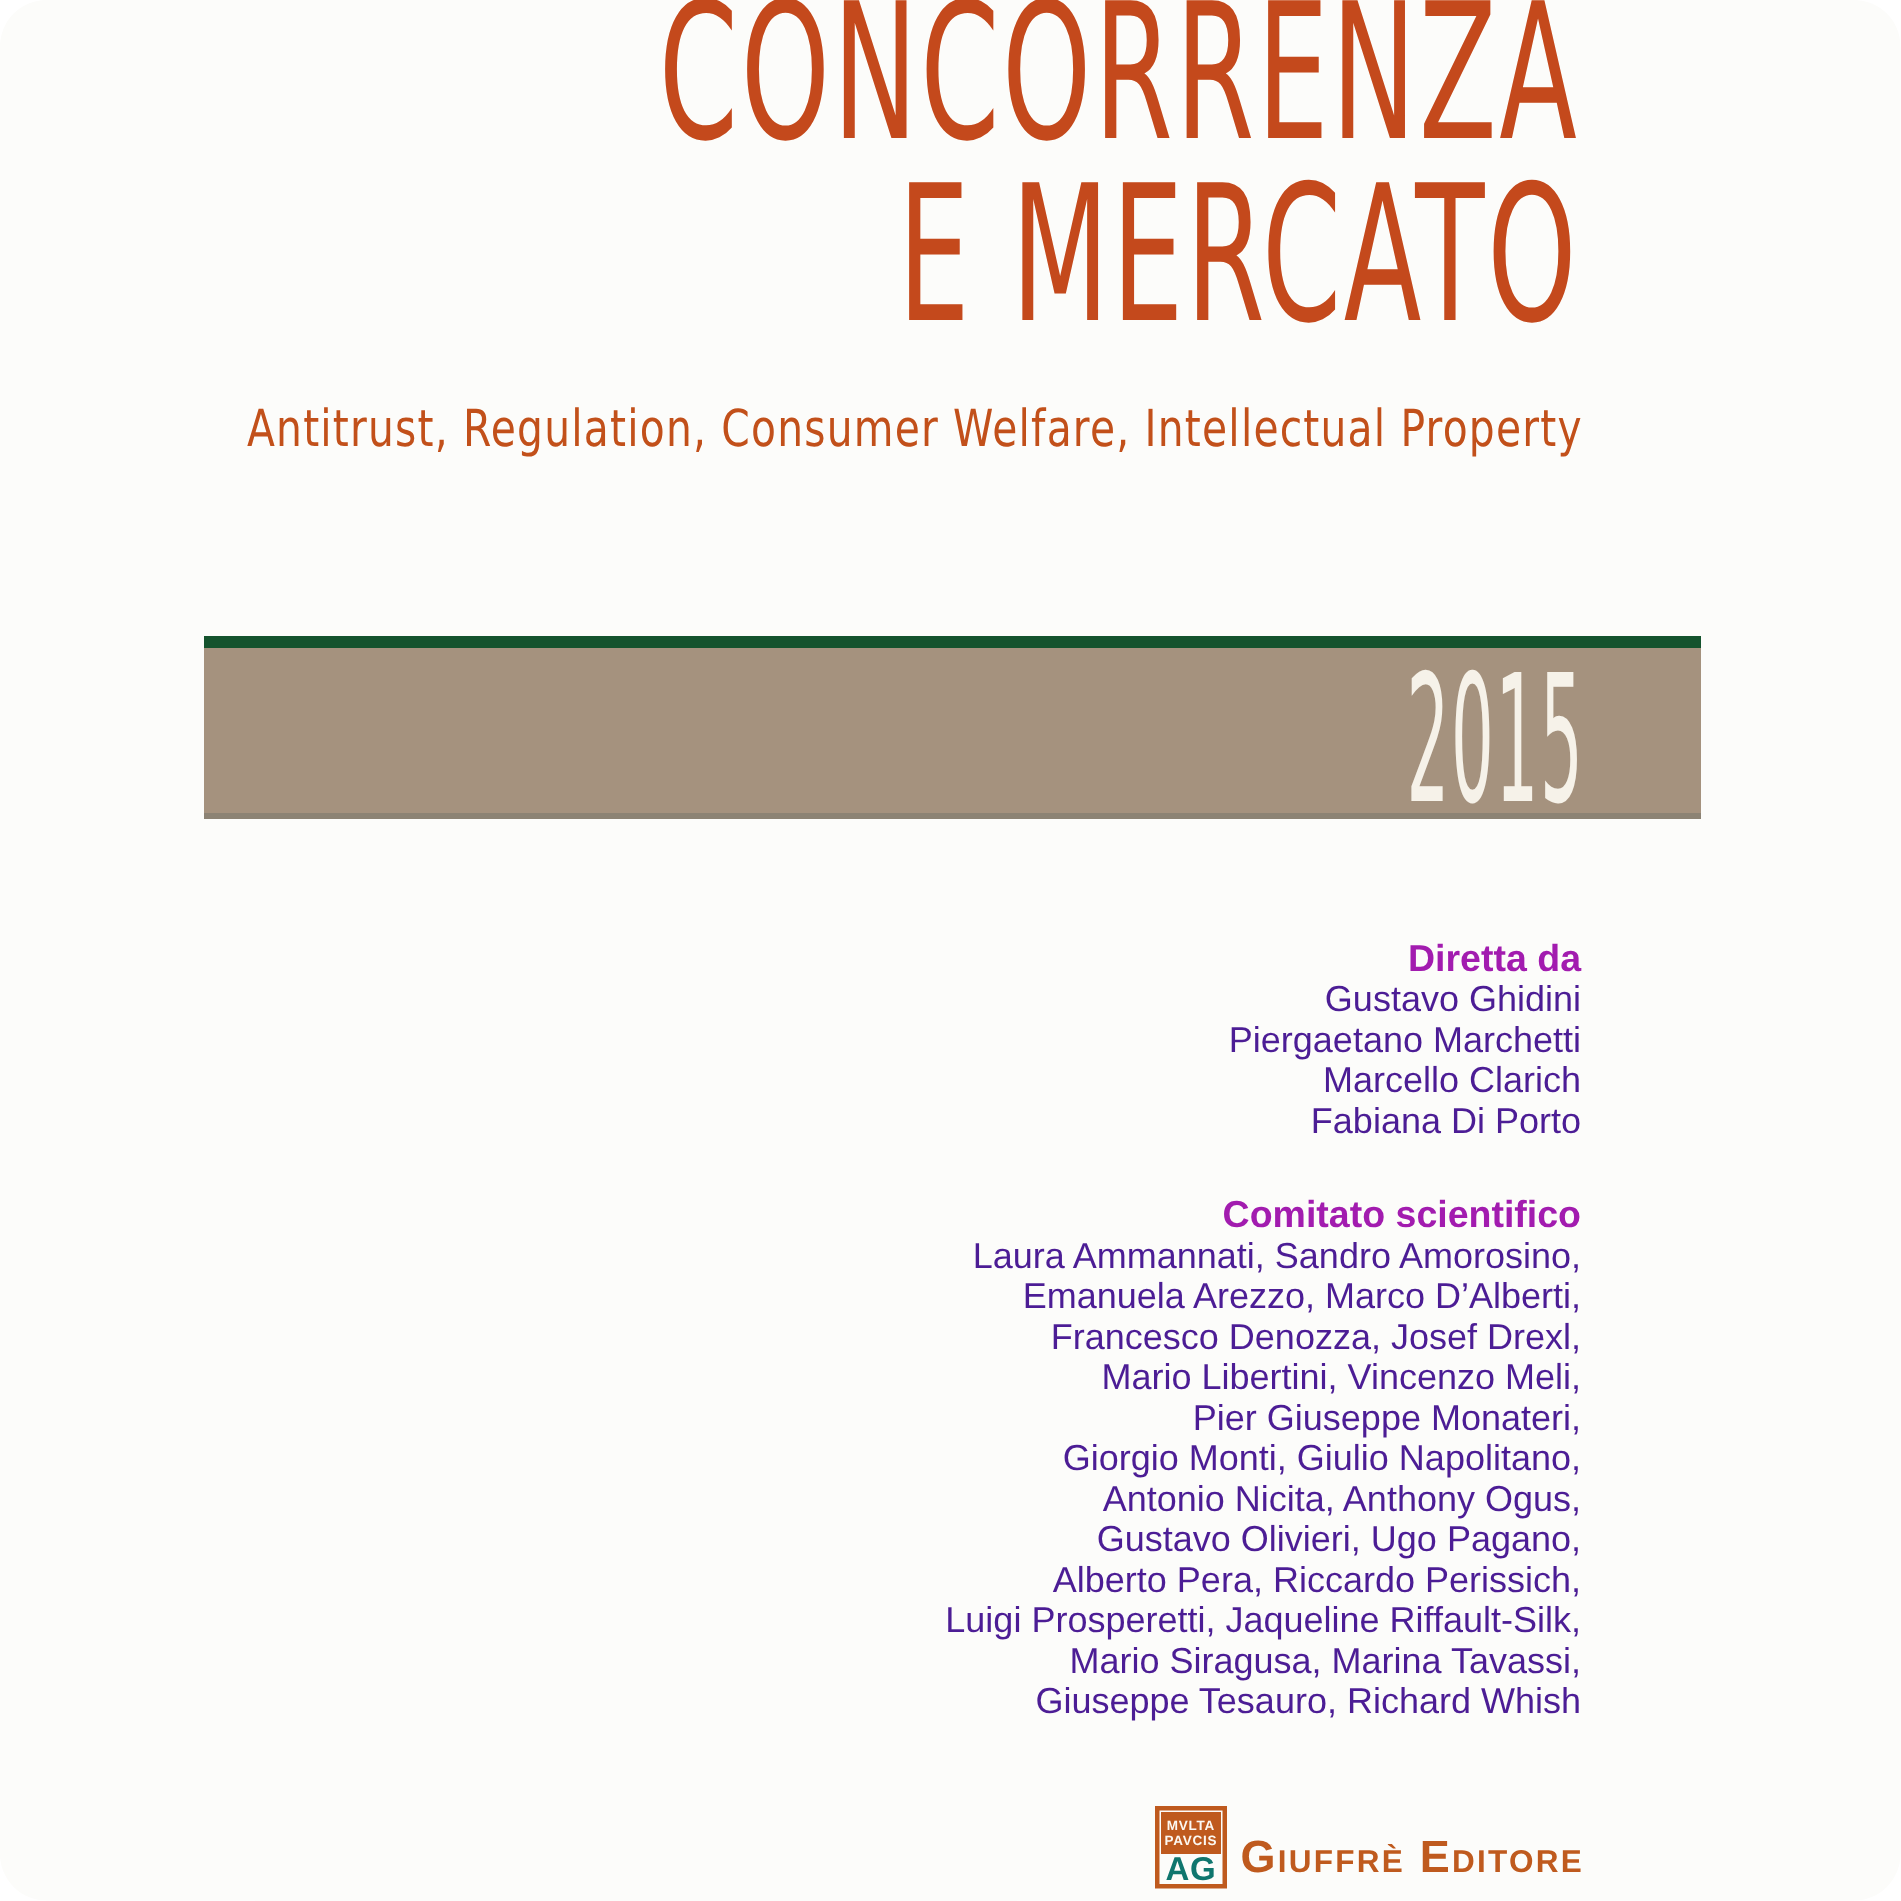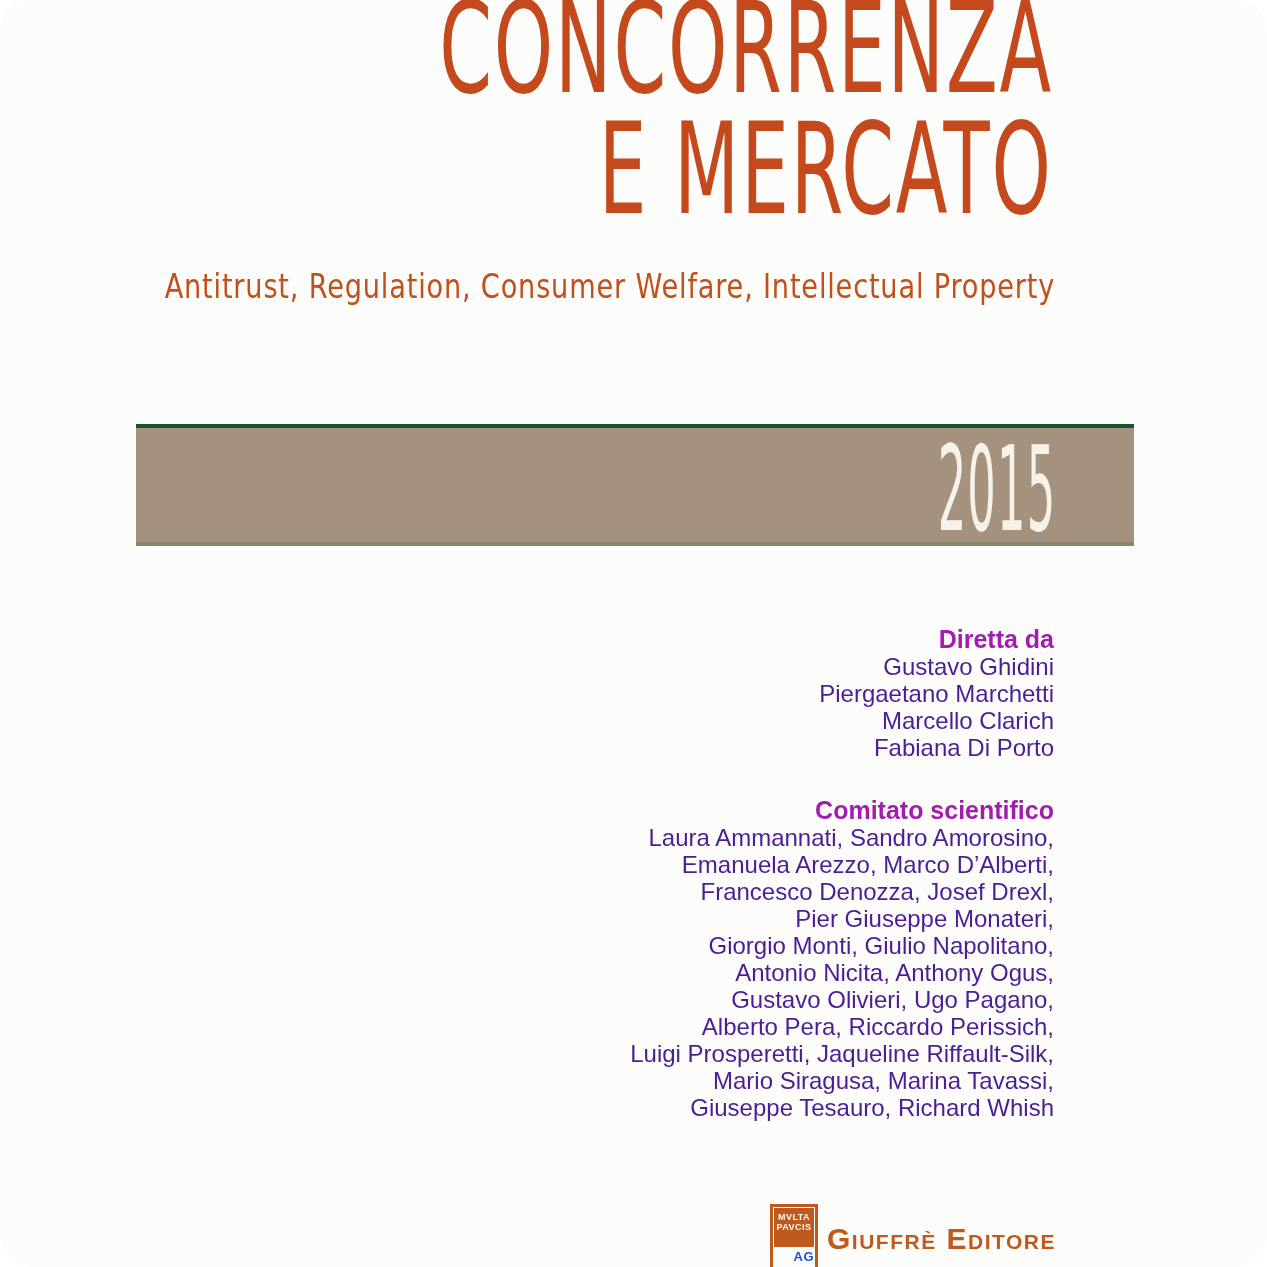--- a/index.html
+++ b/index.html
@@ -41,21 +41,21 @@
     transform-origin: 100% 50%;
   }
   .year-band {
     position: absolute;
     left: 136px;
     top: 424px;
     width: 998px;
     height: 122px;
     box-sizing: border-box;
     background: #A5927E;
-    border-top: 4px solid #14532d;
+    border-top: 8px solid #14532d;
     border-bottom: 4px solid #8C8374;
   }
   .year {
     position: absolute;
     right: 78px;
     top: 4px;
     height: 114px;
     line-height: 114px;
     color: #F6F2E9;
     font-family: "DejaVu Sans", sans-serif;
@@ -93,29 +93,29 @@
     background: #FCFCFA;
     padding: 1px;
   }
   .emblem-top {
     background: #BF5A1E;
     color: #FCF8F2;
     font-size: 9px;
     font-weight: bold;
     line-height: 10px;
     text-align: center;
-    padding: 4px 0 15px 0;
+    padding: 4px 0 4px 0;
     letter-spacing: 0.5px;
   }
   .emblem-bottom {
-    color: #1d4ed8;
+    color: #0f766e;
     background: #FCFCFA;
-    font-size: 13px;
+    font-size: 22px;
     font-weight: bold;
-    text-align: right;
+    text-align: center;
     line-height: 19px;
     letter-spacing: 0.5px;
   }
   .publisher-name {
     position: absolute;
     right: 211px;
     top: 1222px;
     font-size: 30px;
     font-weight: bold;
     color: #BF5A1E;
@@ -144,20 +144,21 @@
     <div class="block-line">Piergaetano Marchetti</div>
     <div class="block-line">Marcello Clarich</div>
     <div class="block-line">Fabiana Di Porto</div>
   </div>
 
   <div class="text-block committee-block">
     <div class="block-heading">Comitato scientifico</div>
     <div class="block-line">Laura Ammannati, Sandro Amorosino,</div>
     <div class="block-line">Emanuela Arezzo, Marco D’Alberti,</div>
     <div class="block-line">Francesco Denozza, Josef Drexl,</div>
+    <div class="block-line">Mario Libertini, Vincenzo Meli,</div>
     <div class="block-line">Pier Giuseppe Monateri,</div>
     <div class="block-line">Giorgio Monti, Giulio Napolitano,</div>
     <div class="block-line">Antonio Nicita, Anthony Ogus,</div>
     <div class="block-line">Gustavo Olivieri, Ugo Pagano,</div>
     <div class="block-line">Alberto Pera, Riccardo Perissich,</div>
     <div class="block-line">Luigi Prosperetti, Jaqueline Riffault-Silk,</div>
     <div class="block-line">Mario Siragusa, Marina Tavassi,</div>
     <div class="block-line">Giuseppe Tesauro, Richard Whish</div>
   </div>
 

